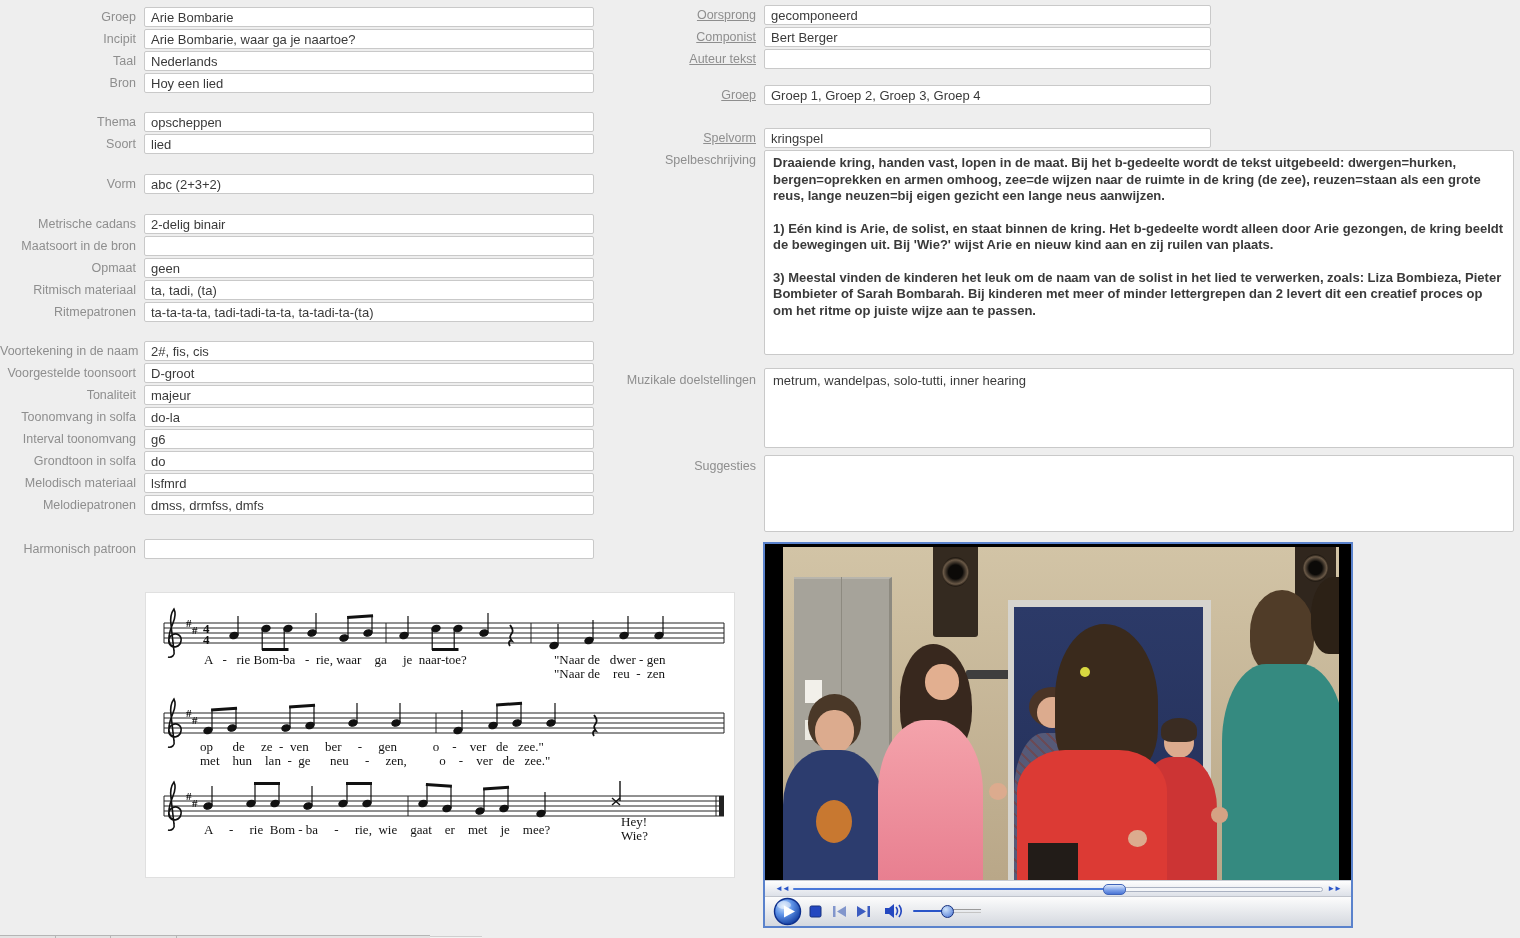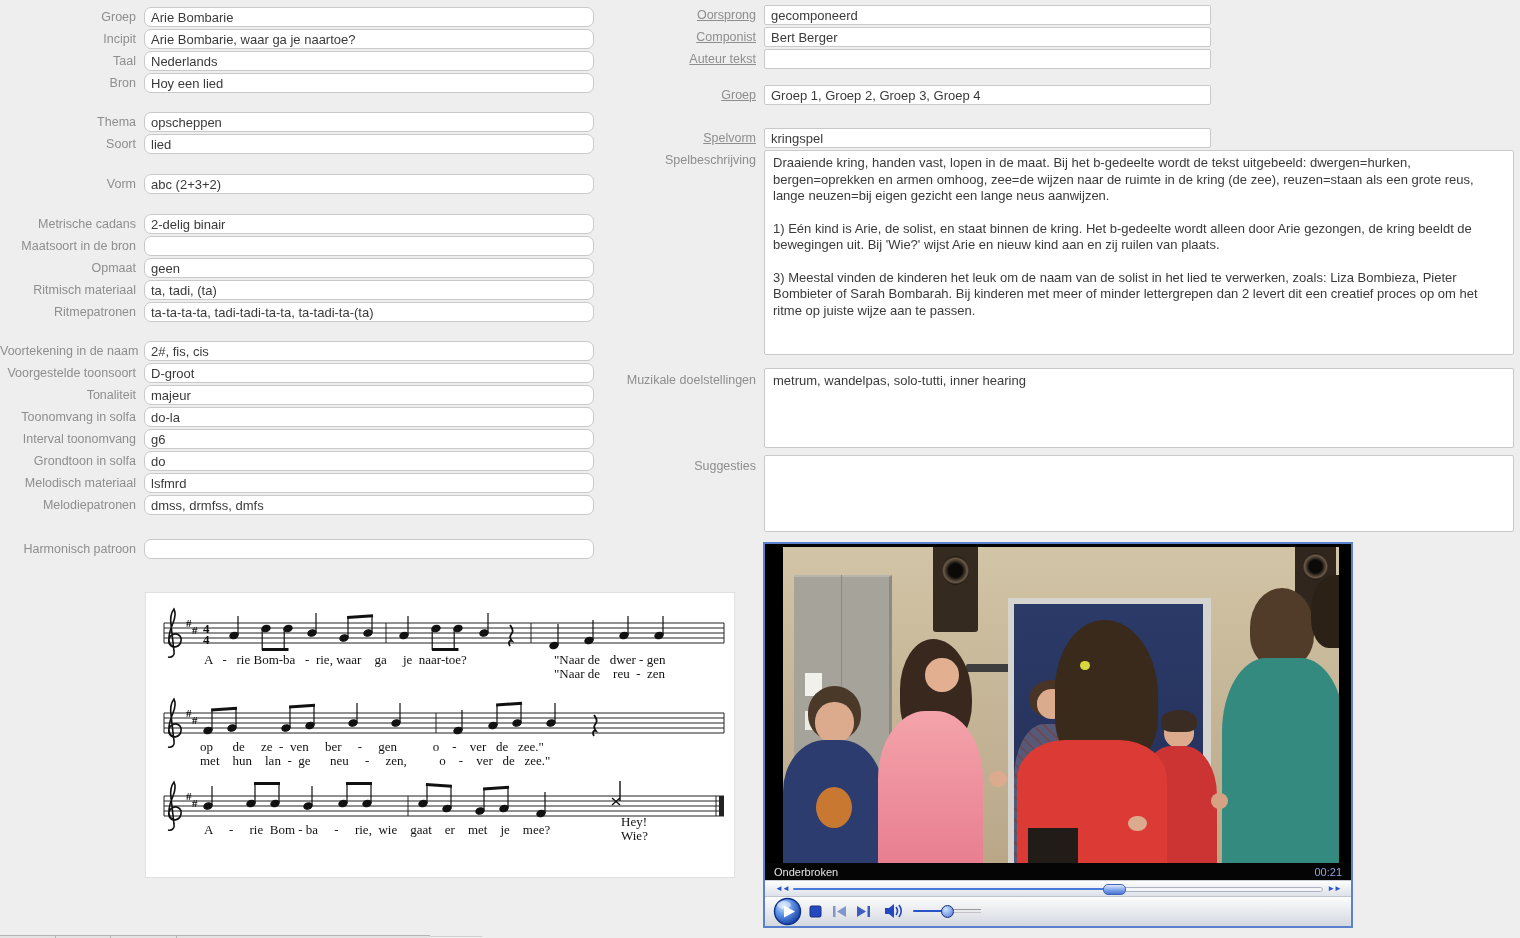--- a/index.html
+++ b/index.html
@@ -6,26 +6,26 @@
   body{background:#eeeeee;font-family:"Liberation Sans",sans-serif;}
   #page{position:relative;width:1520px;height:938px;background:#eeeeee;overflow:hidden;}
 
   
   .row{position:absolute;height:20px;}
   .flabel{position:absolute;color:#8e8e8e;font-size:12.5px;line-height:20px;text-align:right;white-space:nowrap;}
   .left .flabel{left:0;width:136px;}
   .right .flabel{left:598px;width:158px;text-decoration:underline;}
   .fin{position:absolute;box-sizing:border-box;height:20px;background:#fff;border:1px solid #c9c9c9;border-radius:2px;
        font-family:"Liberation Sans",sans-serif;font-size:13px;color:#3a3a3a;padding:0 6px;outline:none;}
-  .left .fin{left:144px;width:450px;border-radius:7px;}
+  .left .fin{left:144px;width:450px;}
   .right .fin{left:764px;width:447px;}
 
   .tarea{position:absolute;left:764px;width:750px;box-sizing:border-box;background:#fff;border:1px solid #c9c9c9;
          border-radius:2px;font-size:13px;color:#3a3a3a;padding:4px 8px;overflow:hidden;line-height:16.5px;}
-  .tarea p{margin:0 0 16px 0;}
+  .tarea p{margin:0 0 16px 0;font-weight:bold;}
   .tlabel{position:absolute;left:598px;width:158px;text-align:right;color:#8e8e8e;font-size:12.5px;white-space:nowrap;}
 
   
   #musicpanel{position:absolute;left:145px;top:592px;width:590px;height:286px;background:#fff;border:1px solid #e0e0e0;box-sizing:border-box;}
   .lyr{position:absolute;font-family:"Liberation Serif",serif;font-size:13px;color:#111;white-space:pre;line-height:14px;}
 
   
   #player{position:absolute;left:763px;top:542px;width:590px;height:386px;box-sizing:border-box;
           border:2px solid #5a82cc;box-shadow:inset 0 0 0 1px #a9bfe6;background:#000;display:flex;flex-direction:column;}
   #videoarea{position:relative;flex:1;background:#000;overflow:hidden;}
@@ -381,24 +381,20 @@
         <div class="sc" style="left:79%;top:35%;width:22%;height:65%;background:#358a80;border-radius:36% 36% 0 0;"></div>
         <div class="sc" style="left:44%;bottom:0;width:9%;height:11%;background:#221c18;"></div>
         <div class="sc" style="left:37%;top:71%;width:3.2%;height:5%;background:#dcab8e;border-radius:50%;"></div>
         <div class="sc" style="left:62%;top:85%;width:3.4%;height:5%;background:#dcab8e;border-radius:50%;"></div>
         <div class="sc" style="left:77%;top:78%;width:3%;height:5%;background:#d5a284;border-radius:50%;"></div>
       </div>
       <div class="sc" style="left:0;top:0;bottom:0;width:18px;background:#000;"></div>
       <div class="sc" style="right:0;top:0;bottom:0;width:12px;background:#000;"></div>
     </div>
 
-    <div id="statusbar">
-      <span class="st">Onderbroken</span>
-      <span class="tm">00:21</span>
-    </div>
 
     <div id="seekrow">
       <span class="seekarrow">◄◄</span>
       <div id="seektrack">
         <div id="seekline" style="width:60%"></div>
         <div id="seekgroove" style="width:39%"></div>
         <div id="seekthumb" style="left:58.5%"></div>
       </div>
       <span class="seekarrow">►►</span>
     </div>

